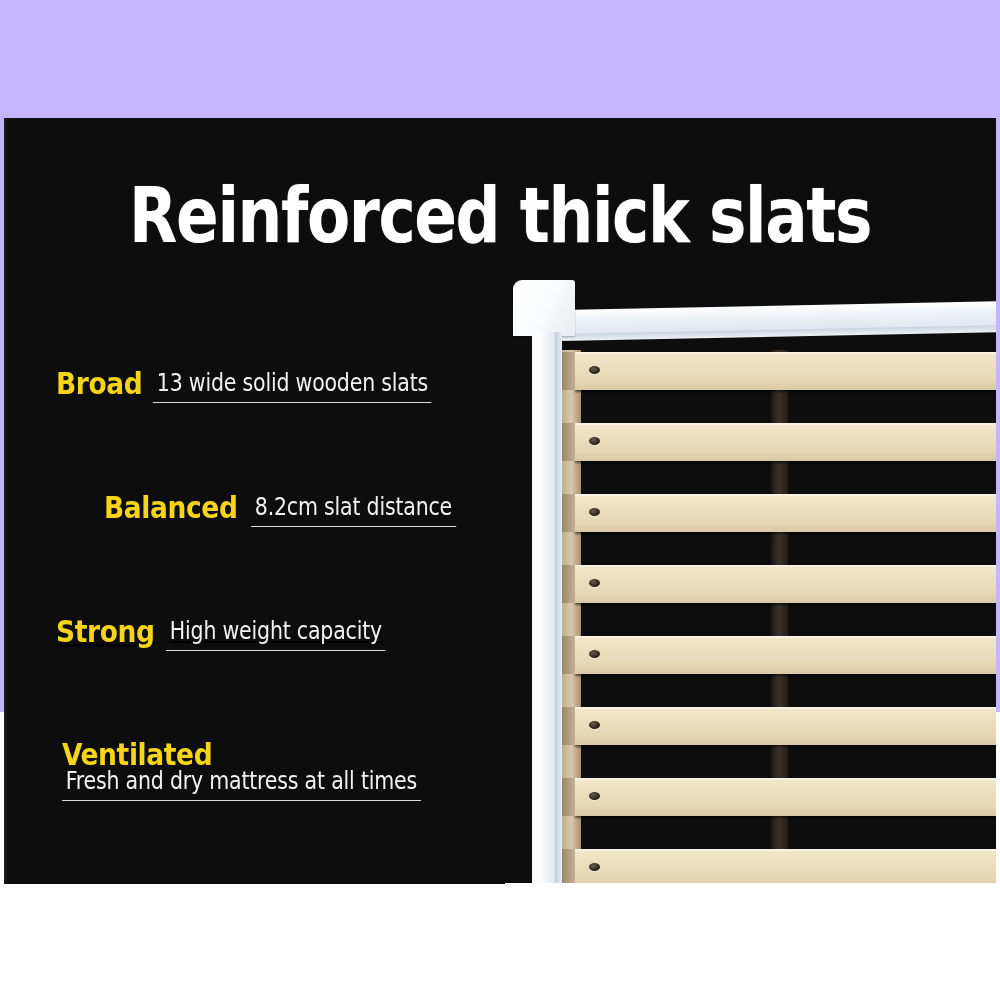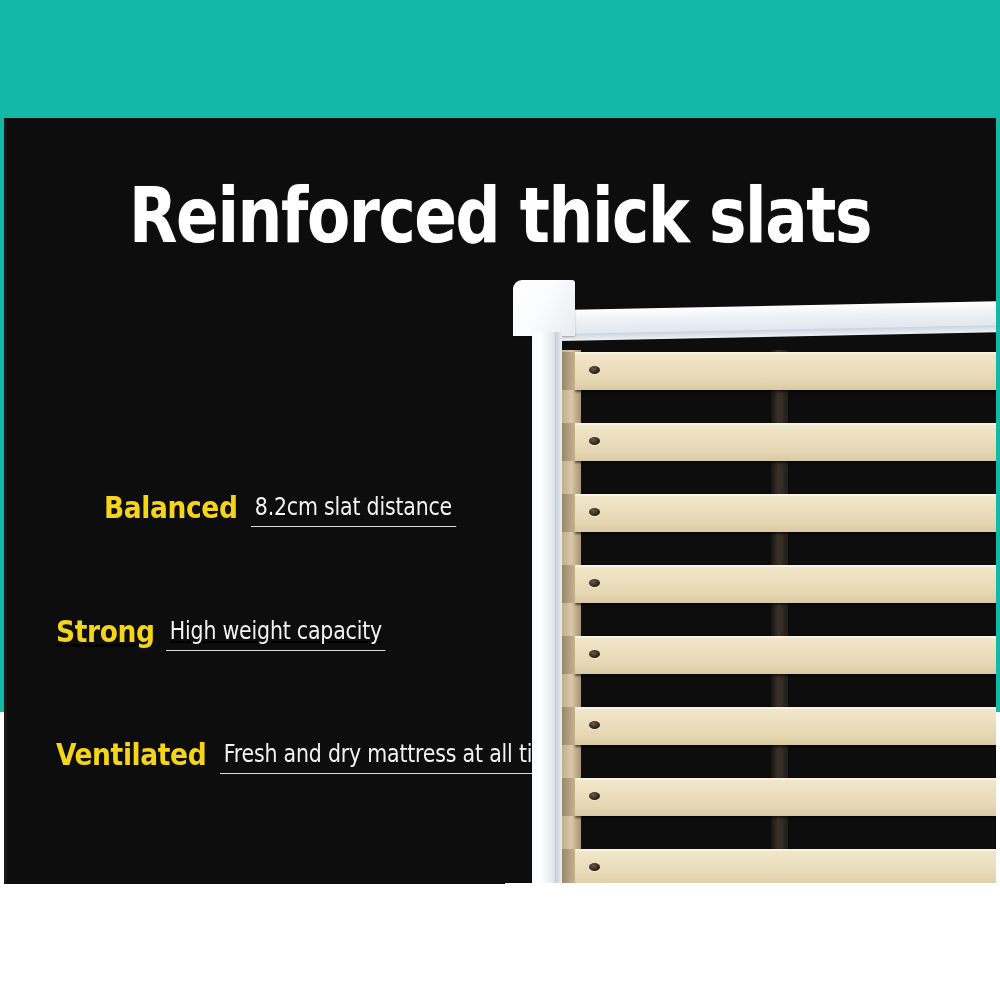--- a/index.html
+++ b/index.html
@@ -5,21 +5,21 @@
   html,body{margin:0;padding:0;}
   body{
     width:1000px;height:1000px;
     background:#ffffff;
     font-family:"Liberation Sans","DejaVu Sans",sans-serif;
     overflow:hidden;
     position:relative;
   }
 
   
-  #stage{position:absolute;left:0;top:0;width:1000px;height:712px;background:#14b8a6;}
+  #stage{position:absolute;left:0;top:0;width:1000px;height:712px;background:#c4b5fd;}
 
   
   #panel{
     position:absolute;left:4px;top:118px;width:992px;height:766px;
     background:#0d0d0d;
     overflow:hidden;
   }
   #panel:before{
     content:"";position:absolute;left:0;top:0;width:3px;height:100%;
     background:#181818;
@@ -70,21 +70,21 @@
     border-bottom:1.5px solid #dcdcdc;
     padding:0 4px 5px 4px;
     margin-left:6px;
     position:relative;
     top:-3px;
   }
 
   #f0{top:248px;}
   #f1{top:372px;margin-left:48px;}
   #f2{top:496px;text-decoration:underline;}
-  #f3{top:619px;}
+  #f3{top:619px;flex-direction:column;}
 
   
   #photo{
     position:absolute;
     left:505px;top:162px;
     width:491px;height:722px;
     overflow:hidden;
   }
 
   
@@ -155,20 +155,24 @@
 </style>
 </head>
 <body>
 
 <div id="stage">
 
   <div id="panel">
 
     <div id="headline">Reinforced thick slats</div>
 
+    <div class="feature" id="f0">
+      <span class="feat-key">Broad</span>
+      <span class="feat-desc">13 wide solid wooden slats</span>
+    </div>
 
     <div class="feature" id="f1">
       <span class="feat-key">Balanced</span>
       <span class="feat-desc">8.2cm slat distance</span>
     </div>
 
     <div class="feature" id="f2">
       <span class="feat-key">Strong</span>
       <span class="feat-desc">High weight capacity</span>
     </div>

